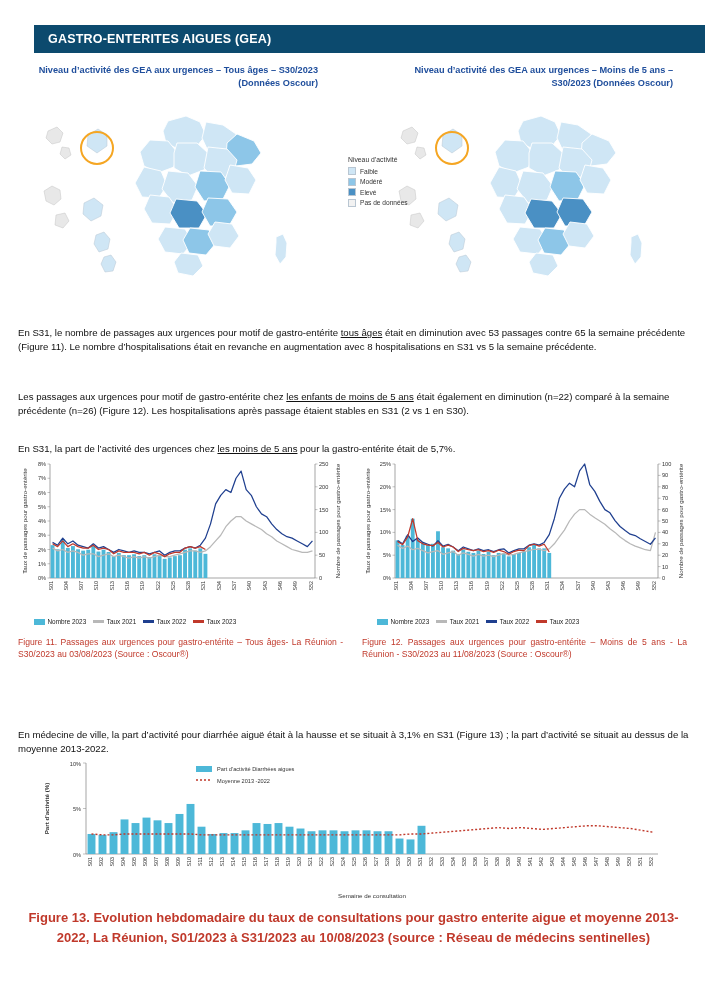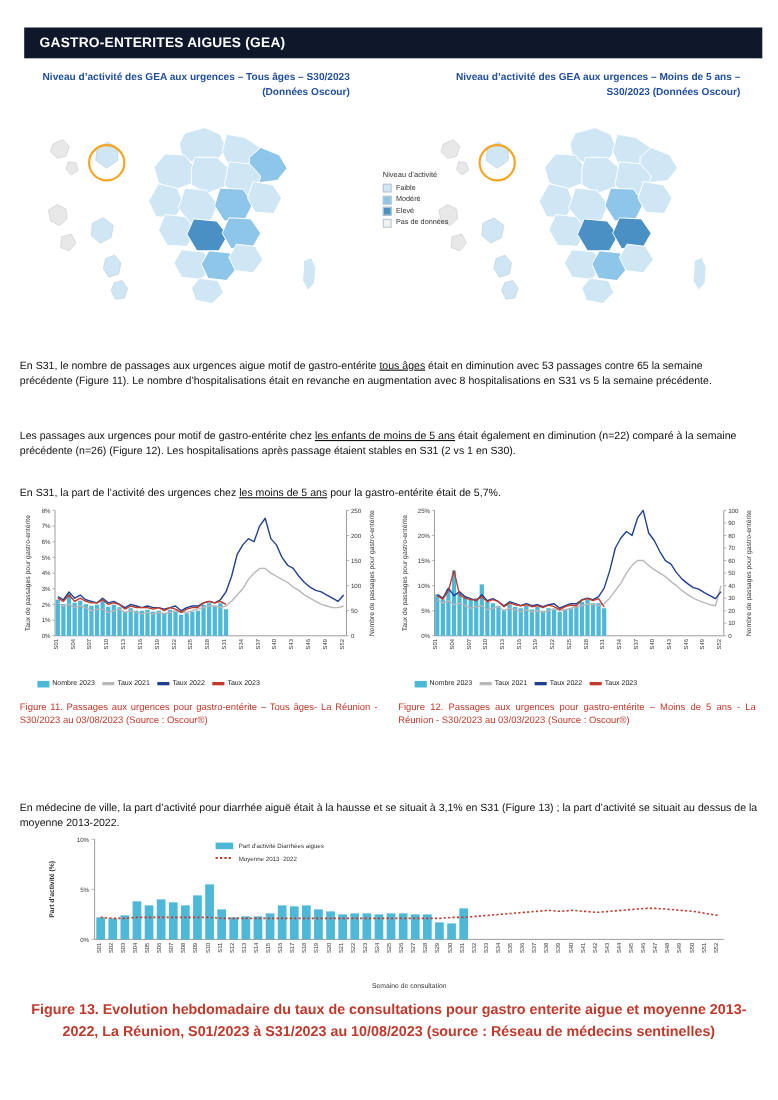--- a/index.html
+++ b/index.html
@@ -9,22 +9,22 @@
     background:#ffffff;
     font-family:"Liberation Sans", sans-serif;
     color:#1a1a1a;
     position:relative;
     overflow:hidden;
   }
   .page { position:relative; width:707px; height:1000px; padding:0; }
 
   
   .header-band {
-    position:absolute; left:22px; top:25px; width:671px; height:28px;
-    background:#0f172a; color:#ffffff;
+    position:absolute; left:34px; top:25px; width:671px; height:28px;
+    background:#0c4a6e; color:#ffffff;
     display:flex; align-items:center; padding-left:14px;
     font-weight:bold; font-size:12.5px; letter-spacing:0.2px;
   }
 
   
   .maps { position:absolute; left:18px; top:64px; width:671px; height:245px; }
   .map-block { position:absolute; top:0; width:300px; }
   .map-block.left { left:0px; }
   .map-block.right { left:355px; }
   .map-title {
@@ -211,21 +211,21 @@
         <span>Elevé</span>
       </div>
       <div class="leg-row">
         <span class="leg-sw" style="background:#f2f2f2;"></span>
         <span>Pas de données</span>
       </div>
     </div>
   </div>
 
   <p class="para p1">
-    <span>En S31, le nombre de passages aux urgences aigue motif de gastro-entérite </span><u>tous âges</u><span> était en diminution avec 53 passages contre 65 la semaine précédente (Figure 11). Le nombre d’hospitalisations était en revanche en augmentation avec 8 hospitalisations en S31 vs 5 la semaine précédente.</span>
+    <span>En S31, le nombre de passages aux urgences pour motif de gastro-entérite </span><u>tous âges</u><span> était en diminution avec 53 passages contre 65 la semaine précédente (Figure 11). Le nombre d’hospitalisations était en revanche en augmentation avec 8 hospitalisations en S31 vs 5 la semaine précédente.</span>
   </p>
 
   <p class="para p2">
     <span>Les passages aux urgences pour motif de gastro-entérite chez </span><u>les enfants de moins de 5 ans</u><span>  était également en diminution (n=22) comparé à la semaine précédente (n=26) (Figure 12). Les hospitalisations après passage étaient stables en S31 (2 vs 1 en S30).</span>
   </p>
 
   <p class="para p3">
     <span>En S31, la part de l’activité des urgences chez </span><u>les moins de 5 ans</u><span>  pour la gastro-entérite était de 5,7%.</span>
   </p>
 
@@ -452,21 +452,21 @@
           </span>
         <span class="lg">
             <span class="line" style="background:#c0392b;"></span>
             <span>Taux 2023</span>
           </span>
       </div>
     </div>
   </div>
 
   <div class="fig-cap cap11">Figure 11. Passages aux urgences pour gastro-entérite – Tous âges- La Réunion - S30/2023 au 03/08/2023 (Source : Oscour®)</div>
-  <div class="fig-cap cap12">Figure 12. Passages aux urgences pour gastro-entérite  – Moins de 5 ans - La Réunion - S30/2023 au 03/03/2023 (Source : Oscour®)</div>
+  <div class="fig-cap cap12">Figure 12. Passages aux urgences pour gastro-entérite  – Moins de 5 ans - La Réunion - S30/2023 au 11/08/2023 (Source : Oscour®)</div>
 
   <p class="para p4">En médecine de ville, la part d’activité pour diarrhée aiguë était à la hausse et se situait à 3,1% en S31  (Figure 13) ; la part d’activité se situait au dessus de la moyenne 2013-2022.</p>
 
   <div class="bottom-chart">
     <svg class="chart-svg" id="svg-fig13" width="630" height="145" viewBox="0 0 630 145">
         <line x1="43" y1="99" x2="46" y2="99" stroke="#999" stroke-width="0.6"></line>
         <text x="41" y="101.5" text-anchor="end" class="tick-text">0%</text>
         <line x1="43" y1="53.5" x2="46" y2="53.5" stroke="#999" stroke-width="0.6"></line>
         <text x="41" y="56" text-anchor="end" class="tick-text">5%</text>
         <line x1="43" y1="8" x2="46" y2="8" stroke="#999" stroke-width="0.6"></line>

